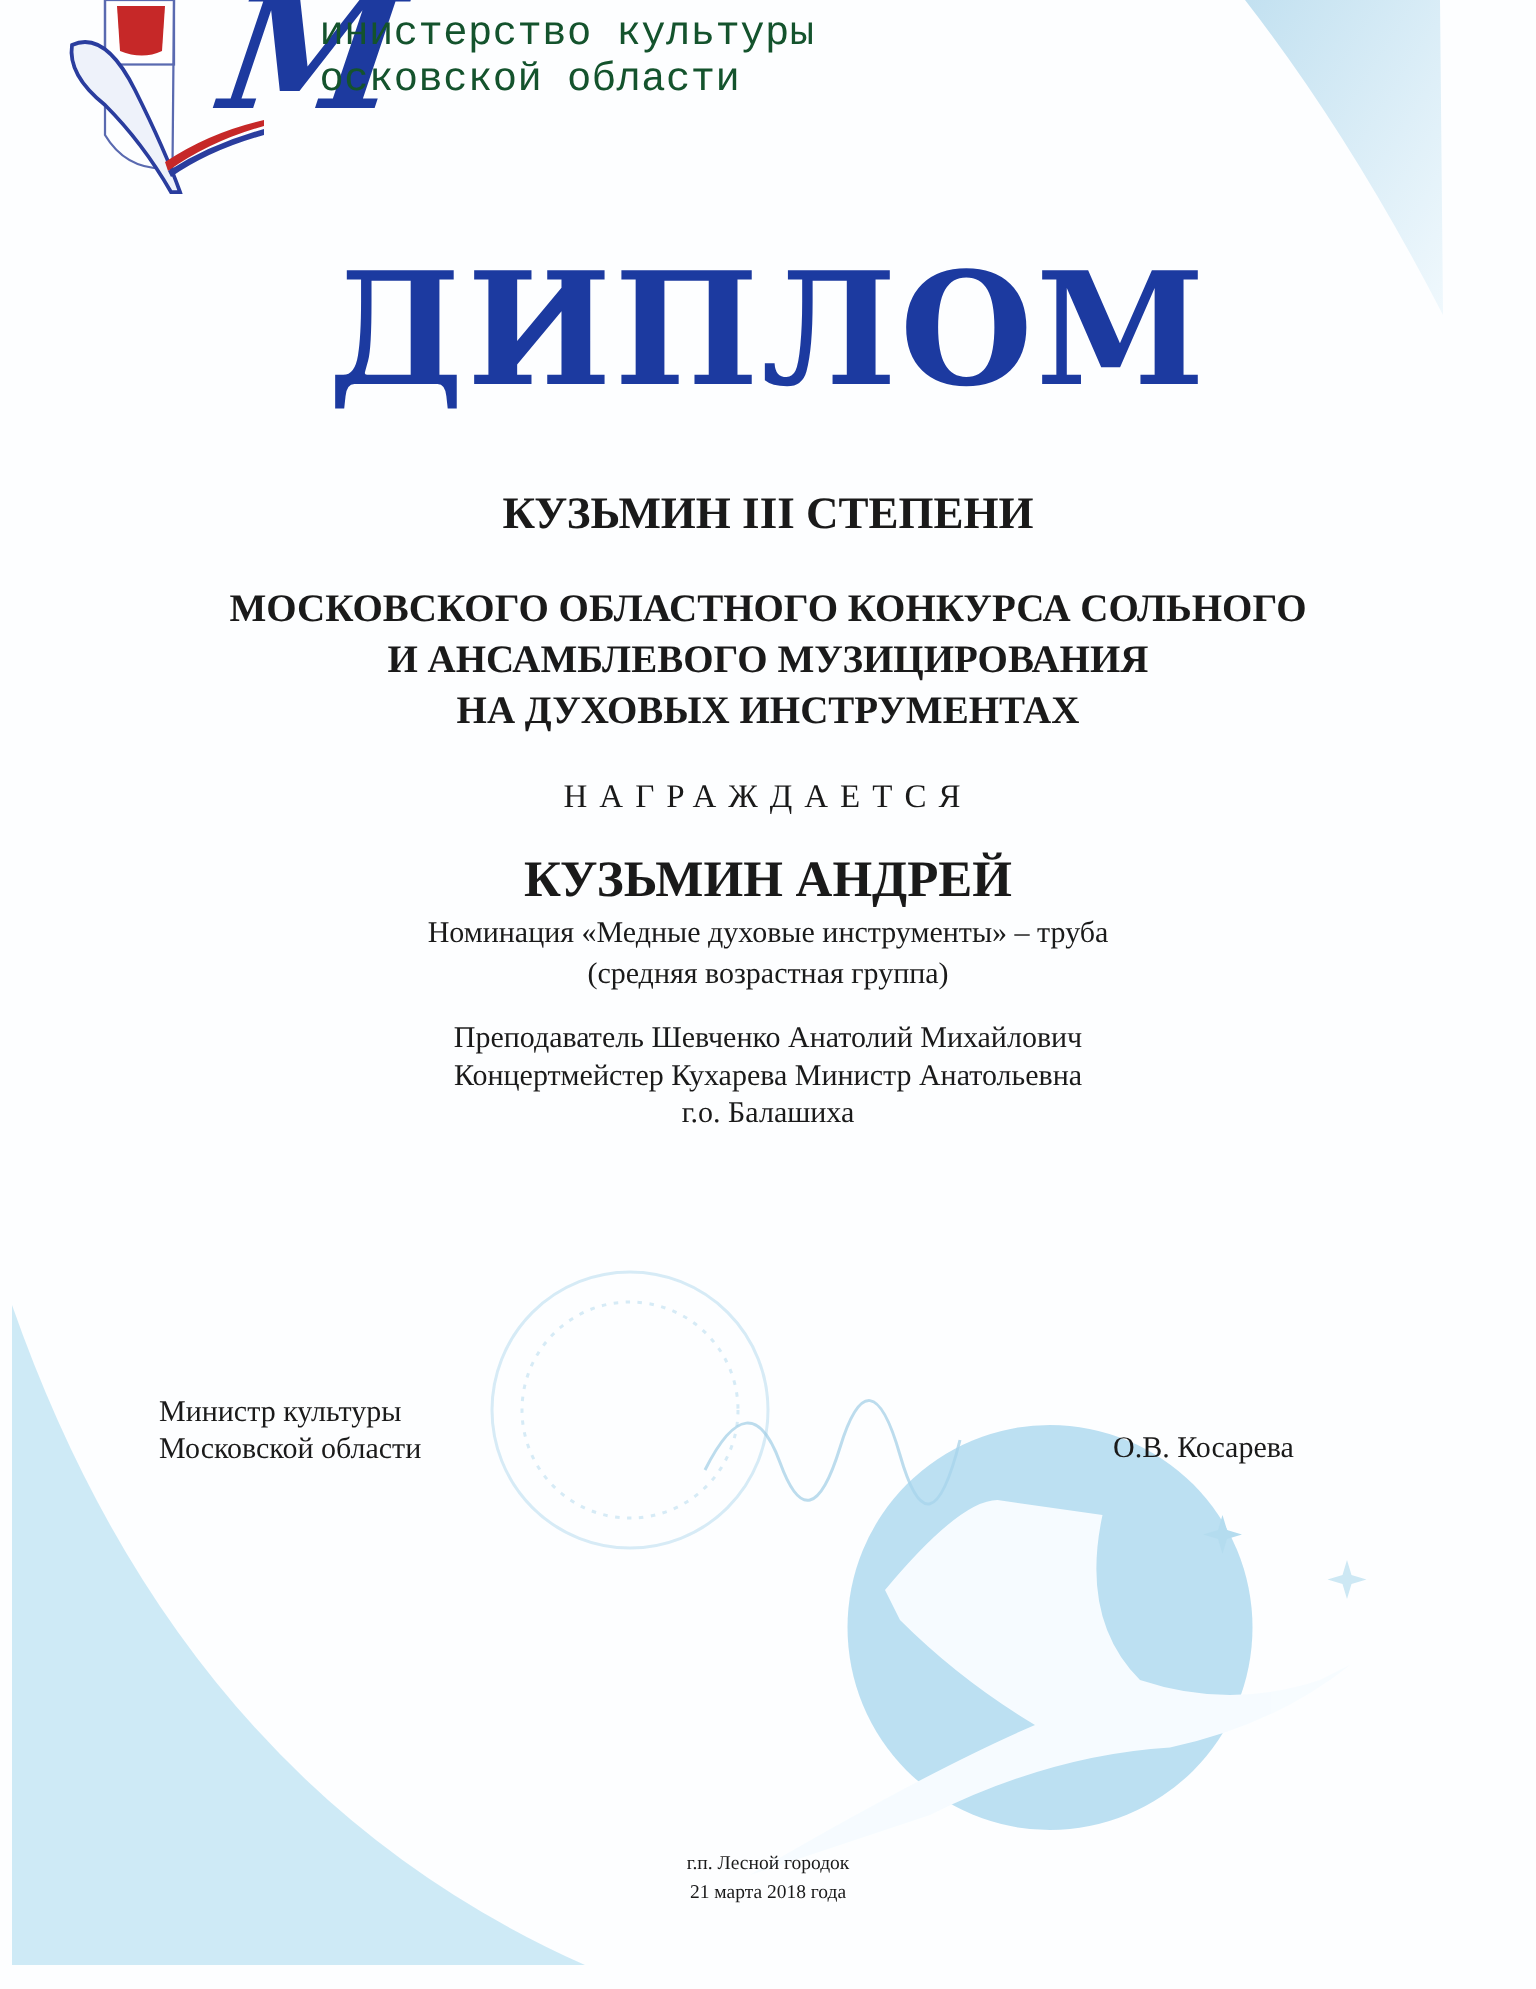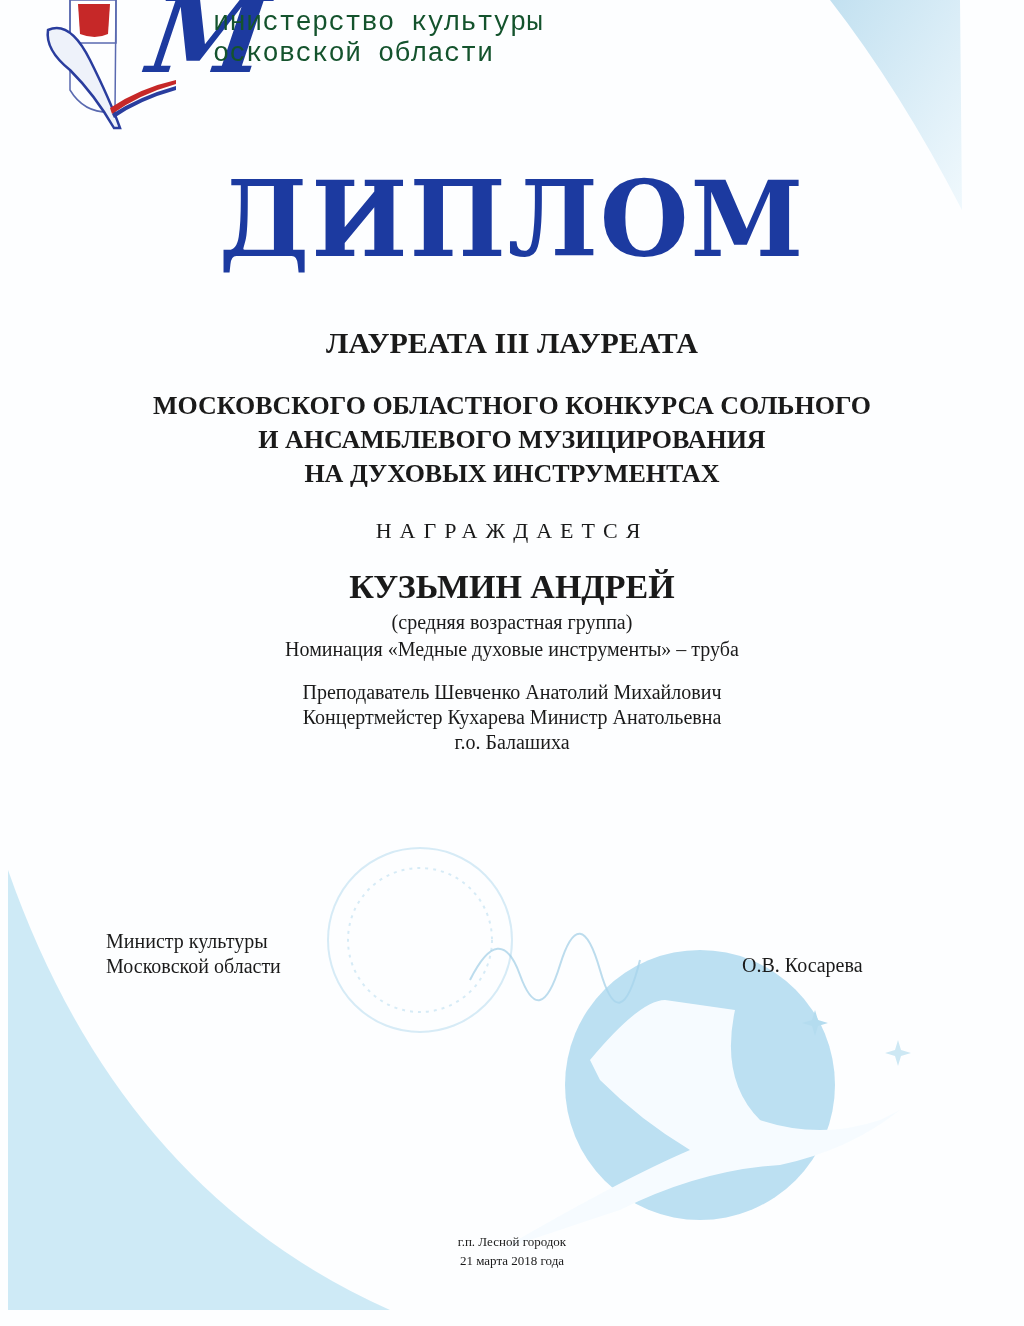--- a/index.html
+++ b/index.html
@@ -78,35 +78,35 @@
   </svg>
   <div class="big-m">М</div>
   <div class="logo-text">
     <div>инистерство культуры</div>
     <div>осковской области</div>
   </div>
 </div>
 
 <div class="center title">ДИПЛОМ</div>
 
-<div class="center degree">ЛАУРЕАТА III ЛАУРЕАТА</div>
+<div class="center degree">КУЗЬМИН III СТЕПЕНИ</div>
 
 <div class="center contest">
   <div>МОСКОВСКОГО ОБЛАСТНОГО КОНКУРСА СОЛЬНОГО</div>
   <div>И АНСАМБЛЕВОГО МУЗИЦИРОВАНИЯ</div>
   <div>НА ДУХОВЫХ ИНСТРУМЕНТАХ</div>
 </div>
 
 <div class="center awarded">НАГРАЖДАЕТСЯ</div>
 
 <div class="center person">КУЗЬМИН АНДРЕЙ</div>
 
 <div class="center nomination">
+  <div>Номинация «Медные духовые инструменты» – труба</div>
   <div>(средняя возрастная группа)</div>
-  <div>Номинация «Медные духовые инструменты» – труба</div>
 </div>
 
 <div class="center teachers">
   <div>Преподаватель Шевченко Анатолий Михайлович</div>
   <div>Концертмейстер Кухарева Министр Анатольевна</div>
   <div>г.о. Балашиха</div>
 </div>
 
 <div class="sign-left">
   <div>Министр культуры</div>

